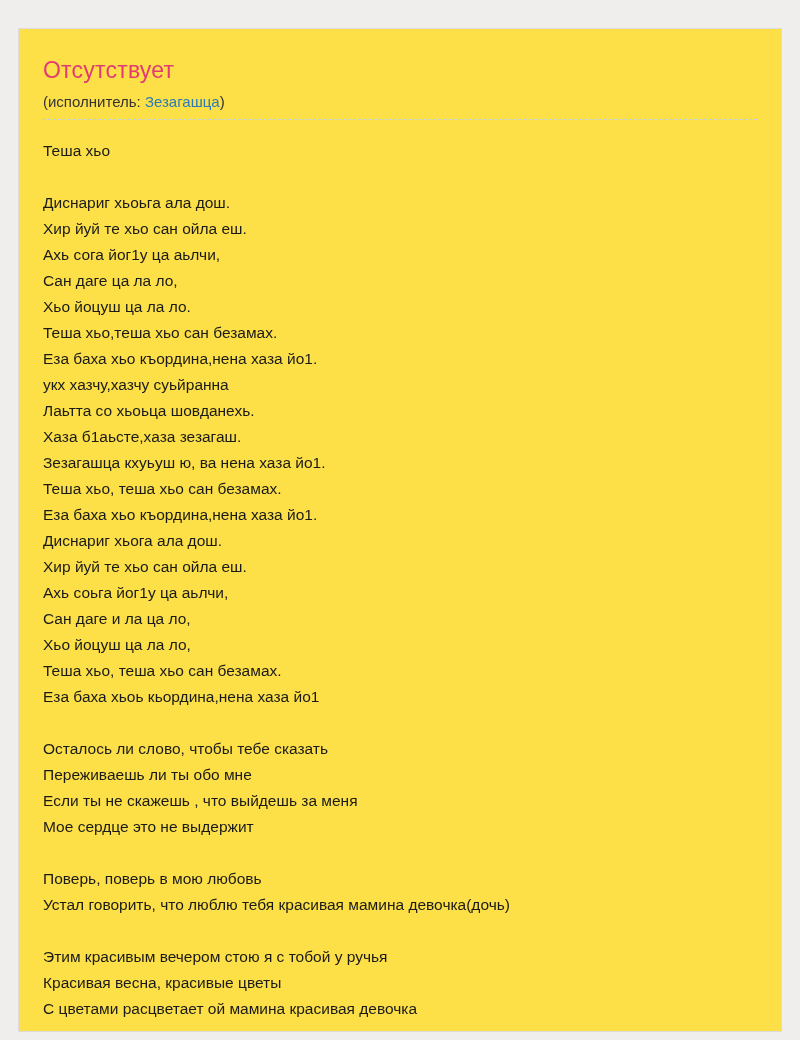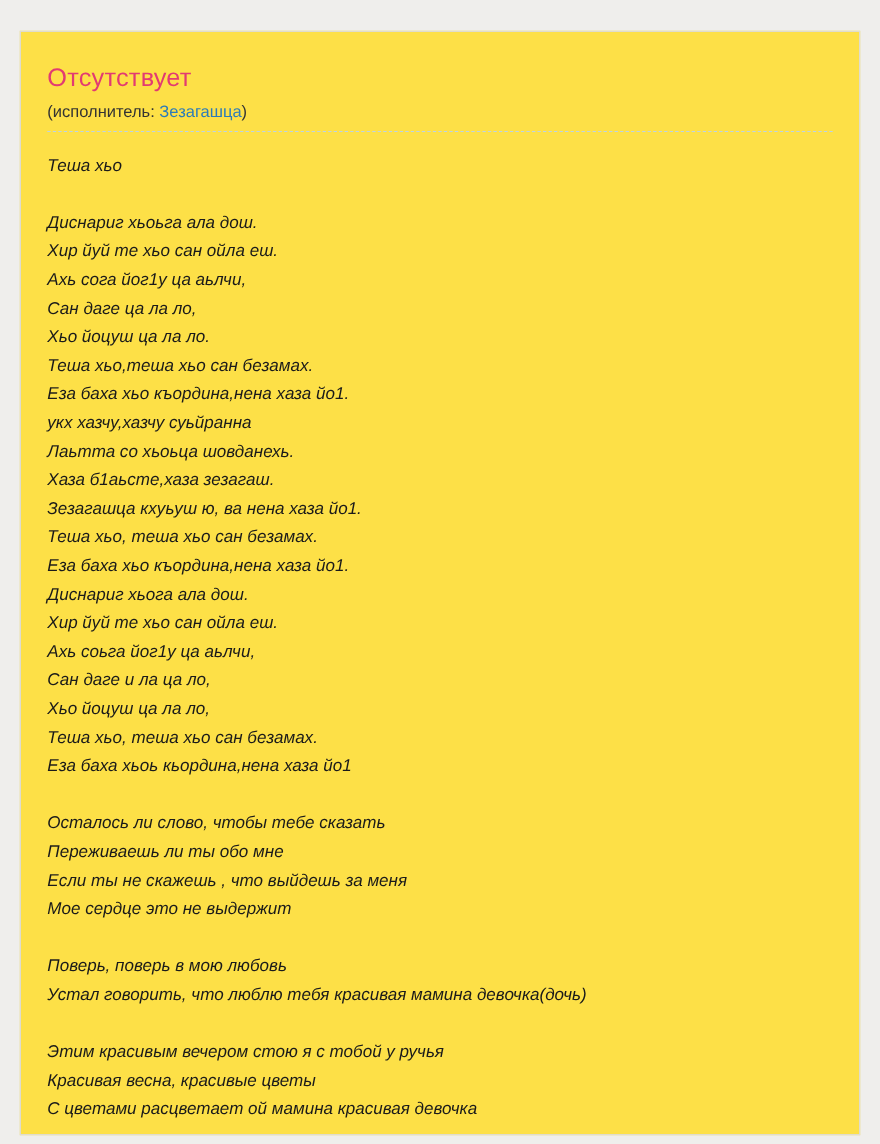--- a/index.html
+++ b/index.html
@@ -47,21 +47,20 @@
     text-decoration: none;
     cursor: pointer;
   }
   .lyrics {
     font-size: 15.5px;
     color: #1a1a1a;
     line-height: 26px;
     white-space: pre-wrap;
     margin: 0;
     font-family: "Liberation Sans", sans-serif;
-    font-style: italic;
   }
   .lyrics-block {
     margin: 0 0 26px 0;
   }
   .lyrics-block:last-child {
     margin-bottom: 0;
     margin-top: 24px;
   }
   .lyric-line {
     min-height: 26px;

